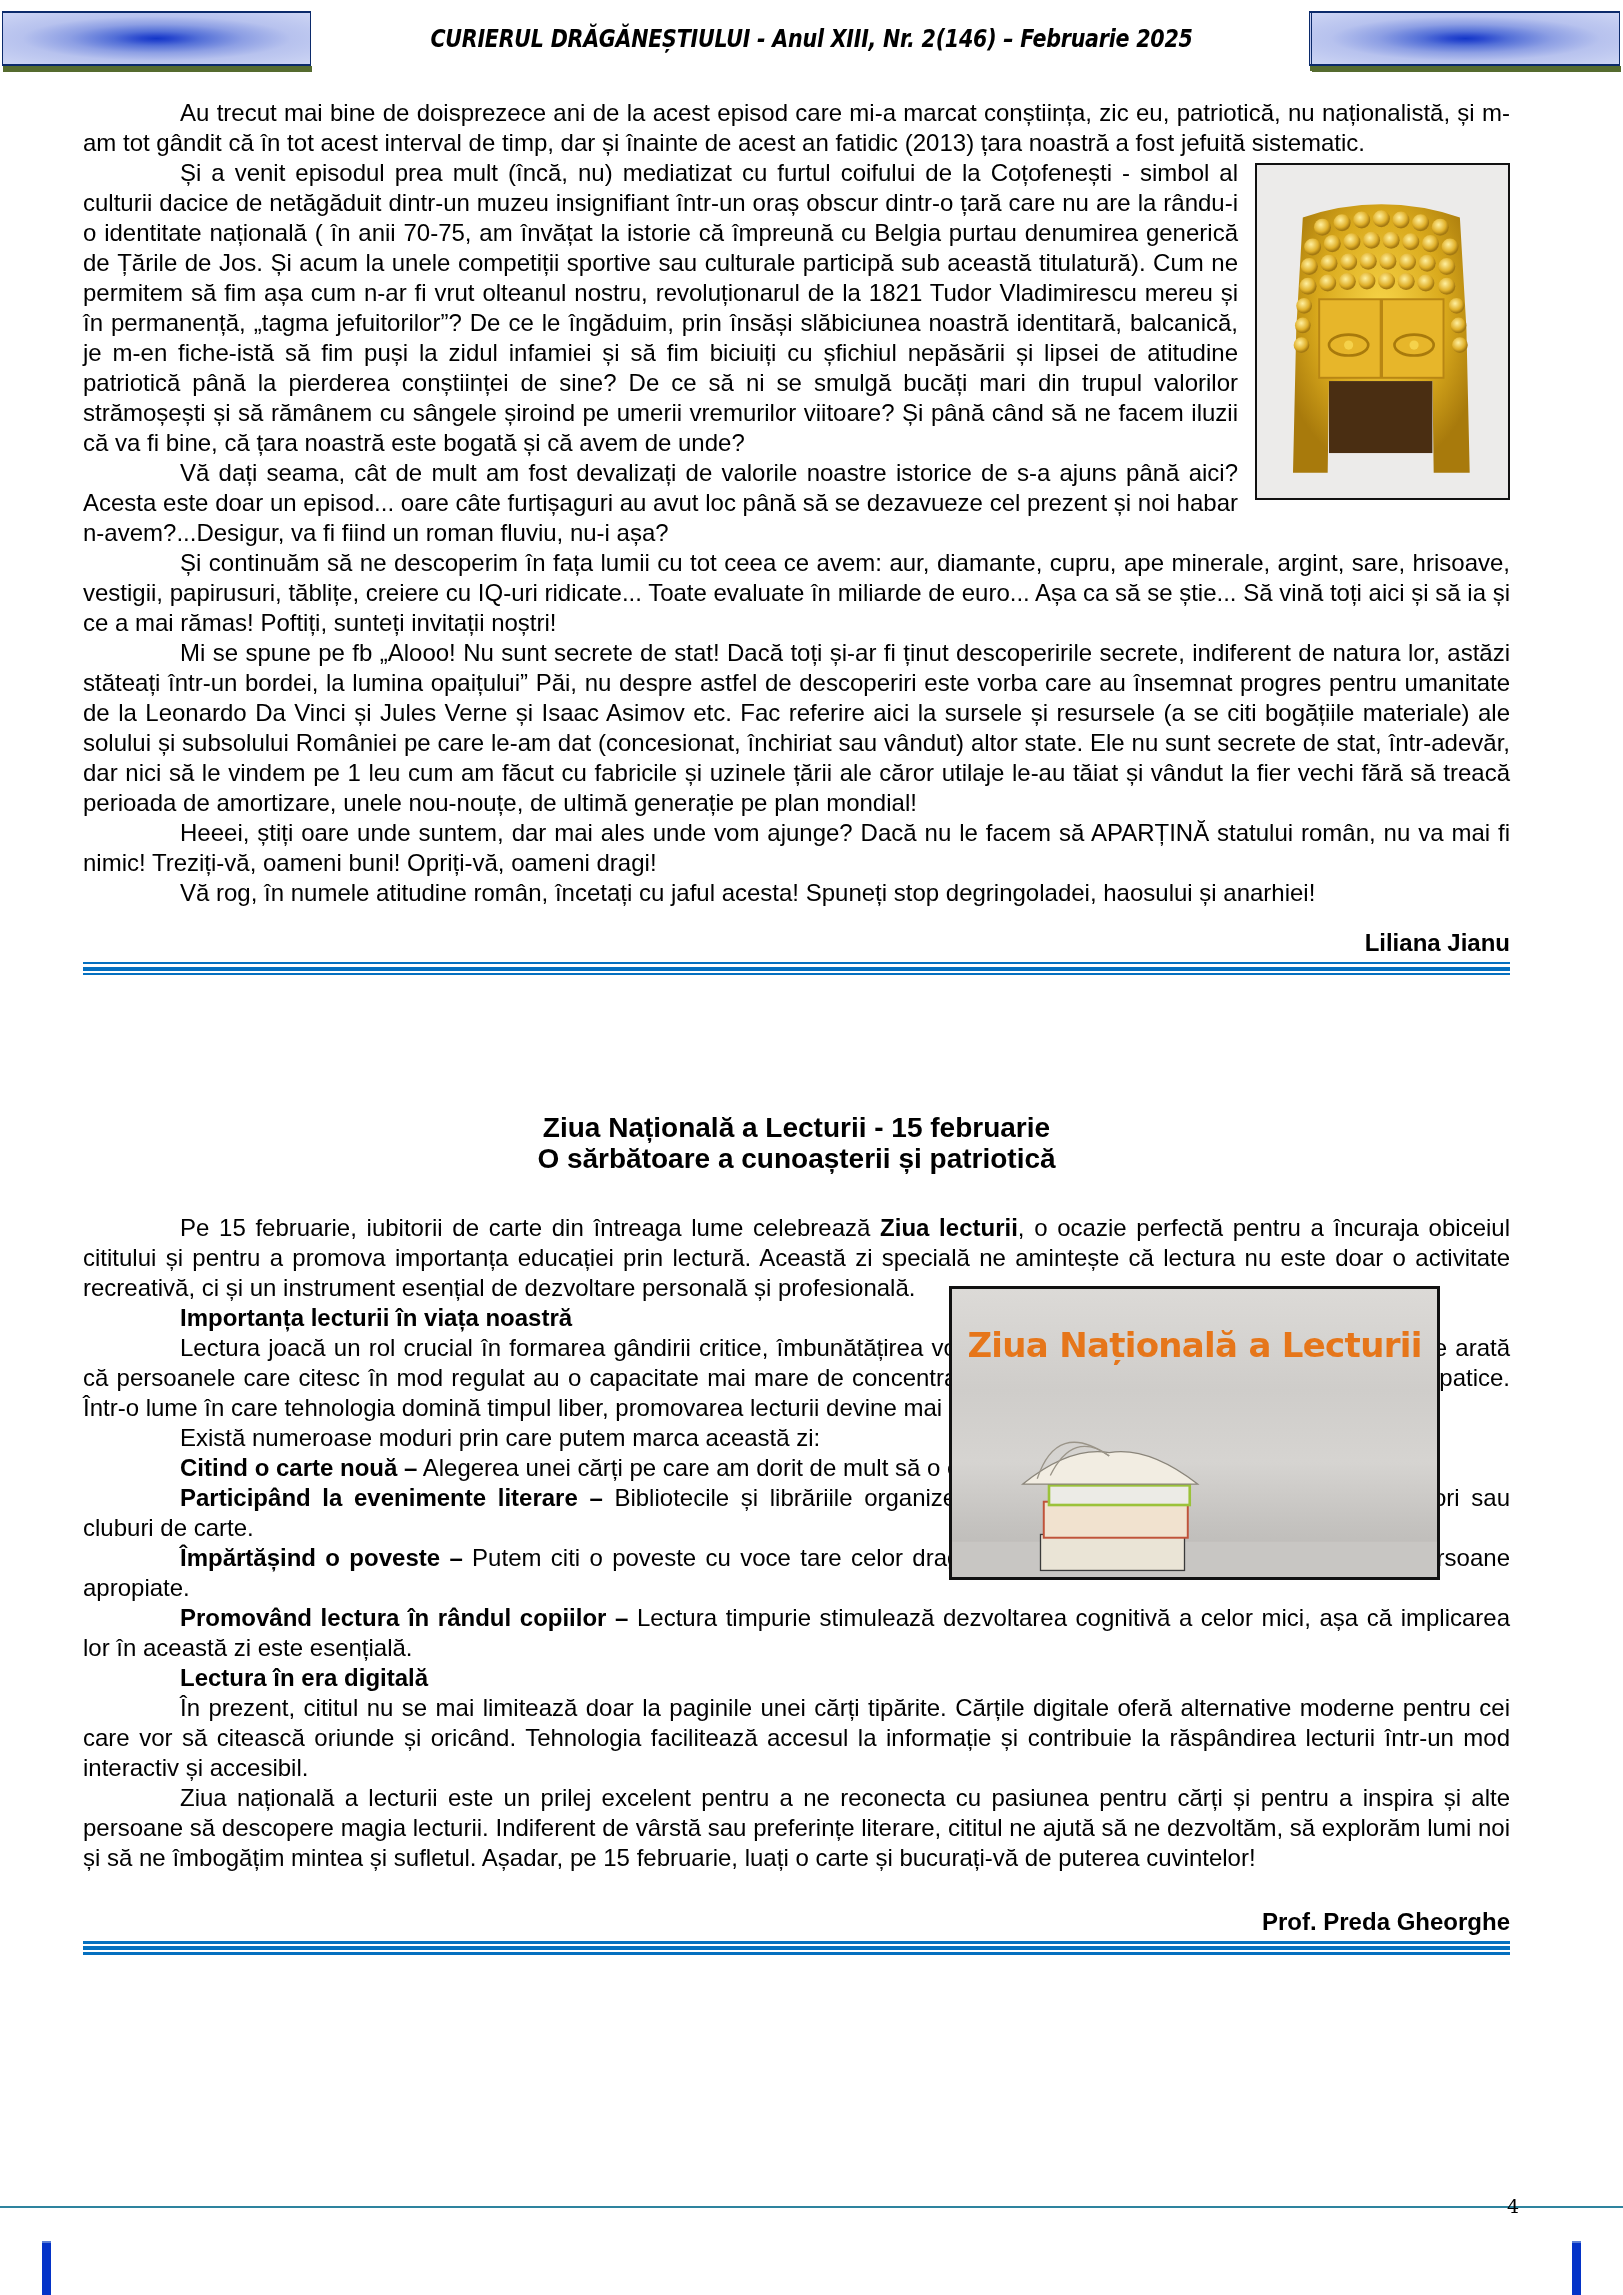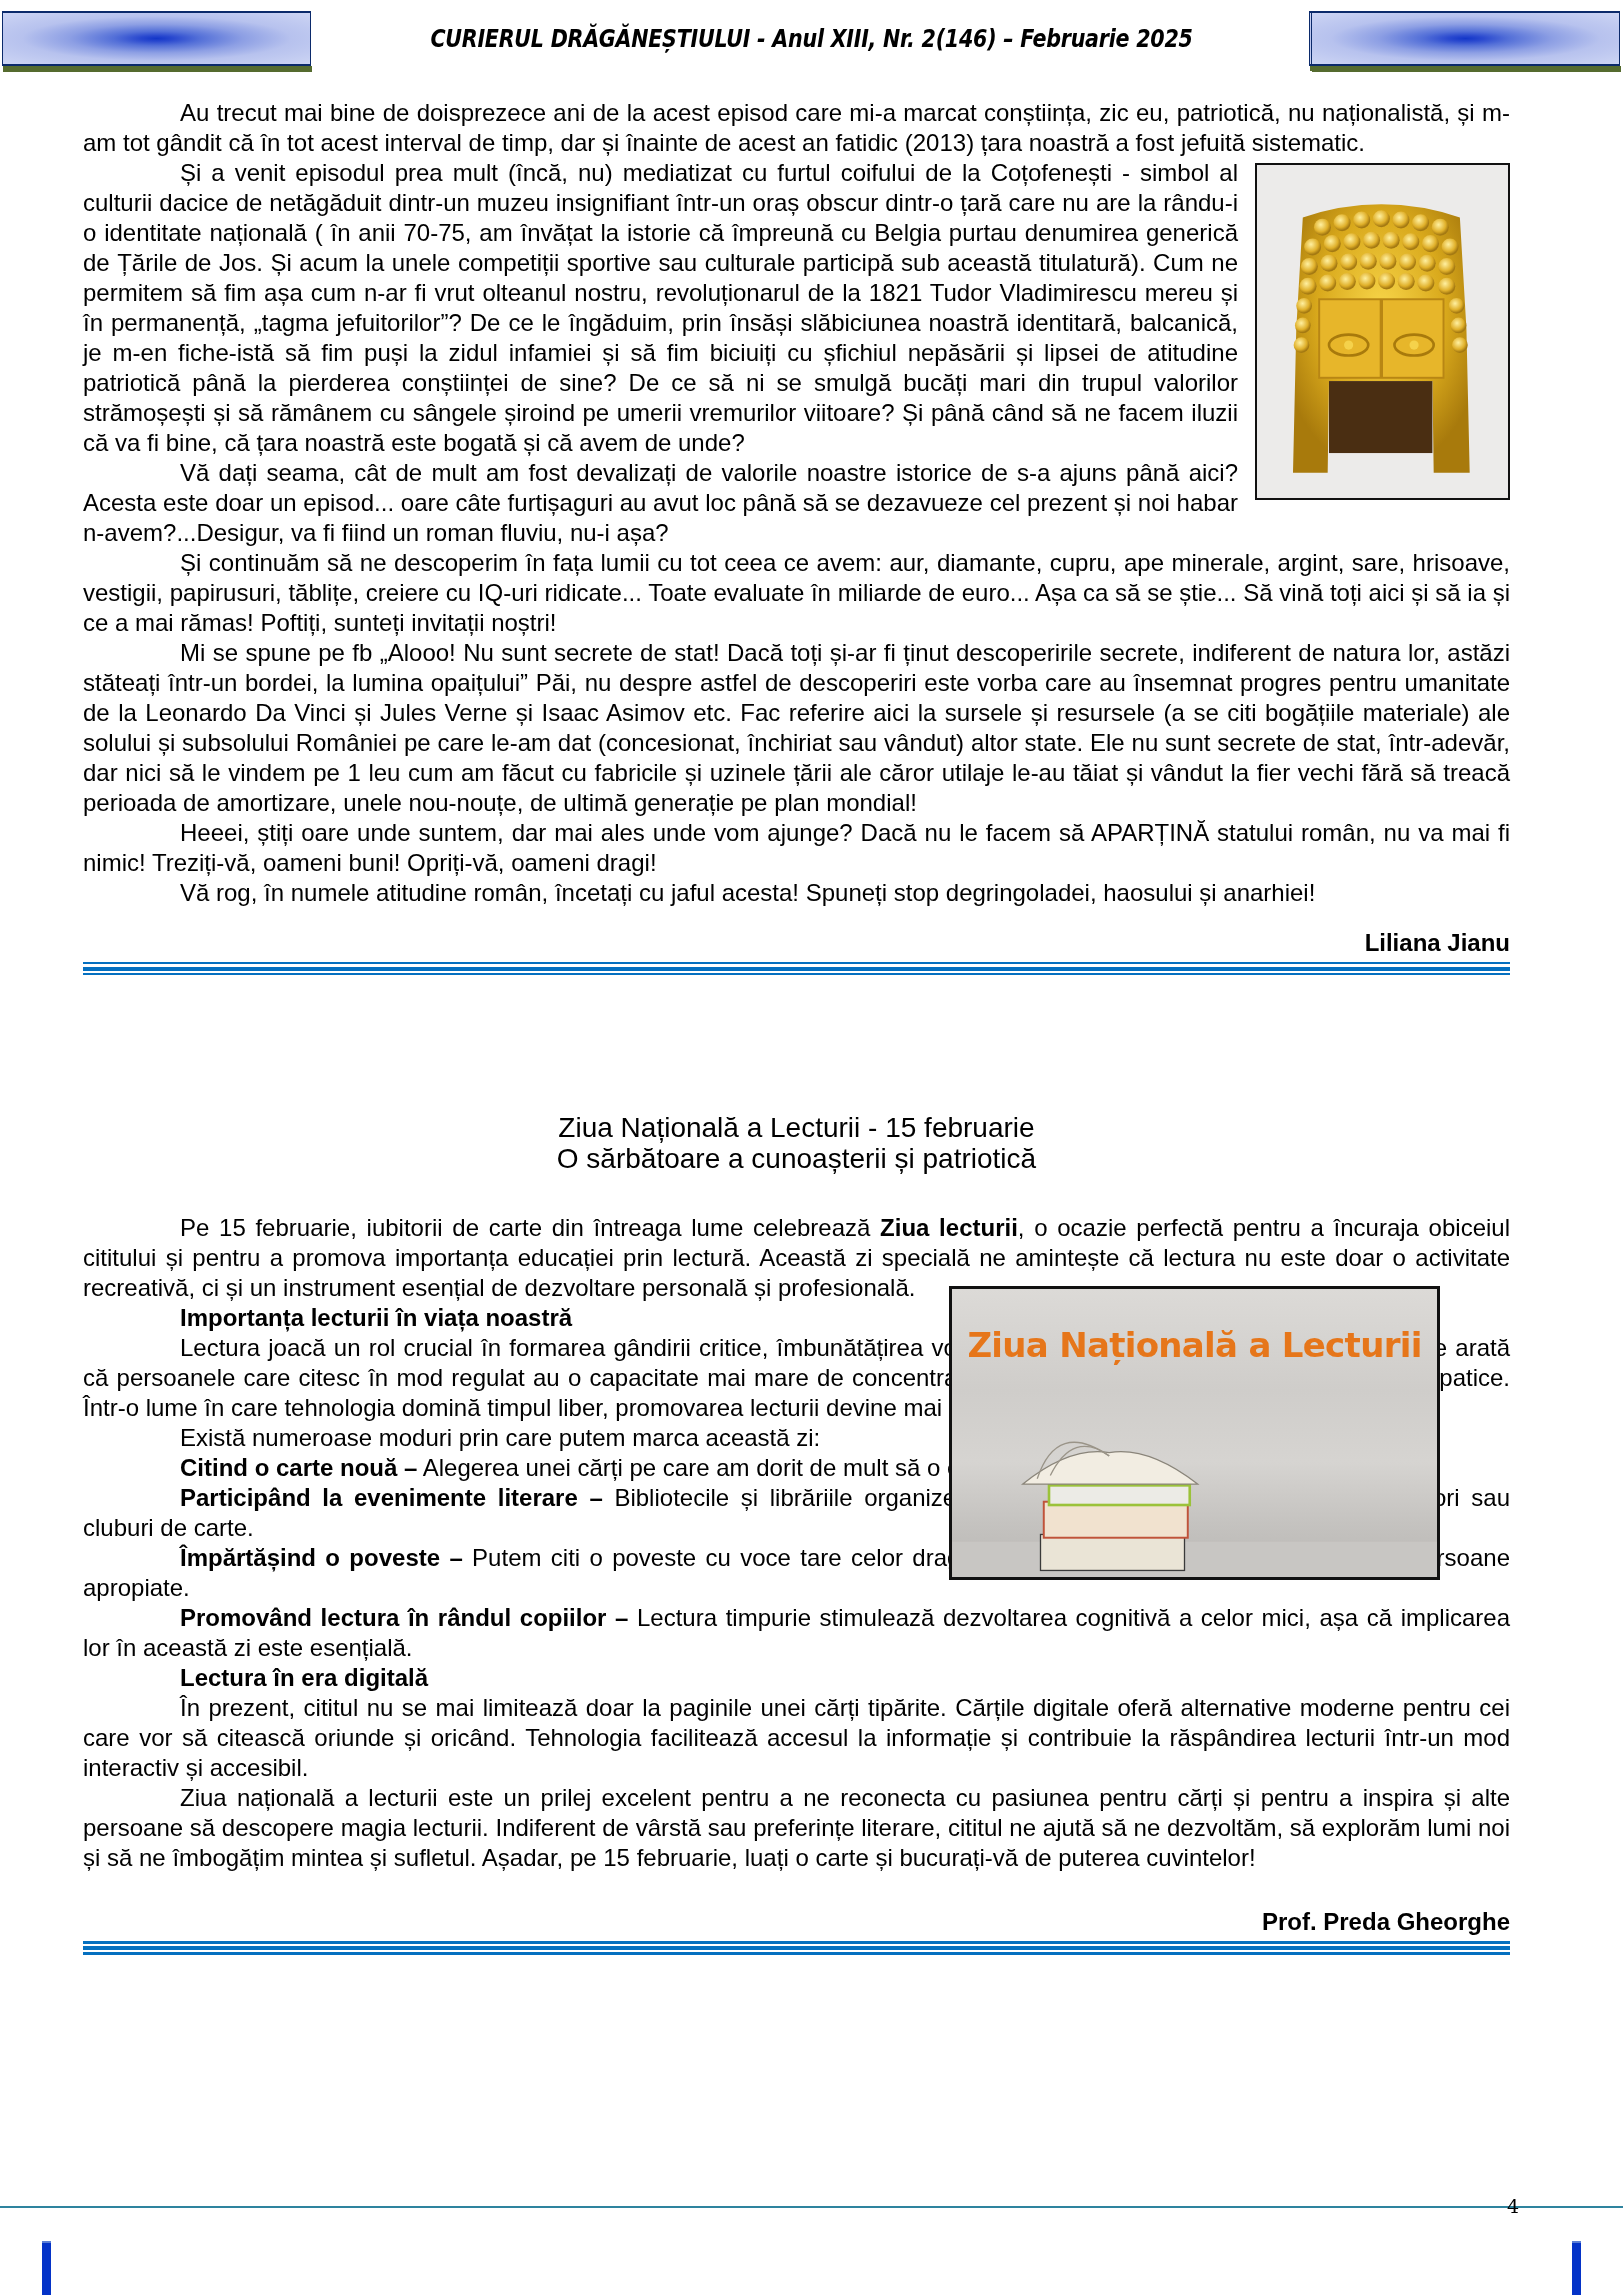--- a/index.html
+++ b/index.html
@@ -22,21 +22,21 @@
   p.ind { text-indent: 97px; }
   .sig { text-align: right; font-weight: bold; font-size: 24px; line-height: 30px; margin-top: 20px; }
   .b { font-weight: bold; }
 
   .fig-helmet { float: right; width: 255px; height: 337px; margin: 5.2px 0 5.2px 17px; border: 2.6px solid #111;
       box-sizing: border-box; background: #eceaea; position: relative; overflow: hidden; }
 
   .triple-rule { position: relative; width: 100%; height: 14.4px; margin: 3.9px 0; }
   .triple-rule div { position: absolute; left: 0; right: 0; background: #0570c0; }
 
-  .article-title { text-align: center; font-weight: normal; font-size: 28px; line-height: 31px; }
+  .article-title { text-align: center; font-weight: bold; font-size: 28px; line-height: 31px; }
 
   .footer-line { position: absolute; left: 0; width: 1623px; top: 2206px; height: 2px; background: #2e839e; }
   .page-num { position: absolute; left: 1507px; top: 2195px; font-family: "DejaVu Serif", serif; font-size: 19px; }
   .foot-bar { position: absolute; top: 2241px; width: 9.2px; height: 55px; background: #0433c8; border-top: 2px solid #5b7fd6; }
 </style>
 </head>
 <body>
 
 <div style="position:absolute;left:2px;top:11px;width:64px;height:61px;">
   <div class="hdr-box" style="left:0;top:0;">

